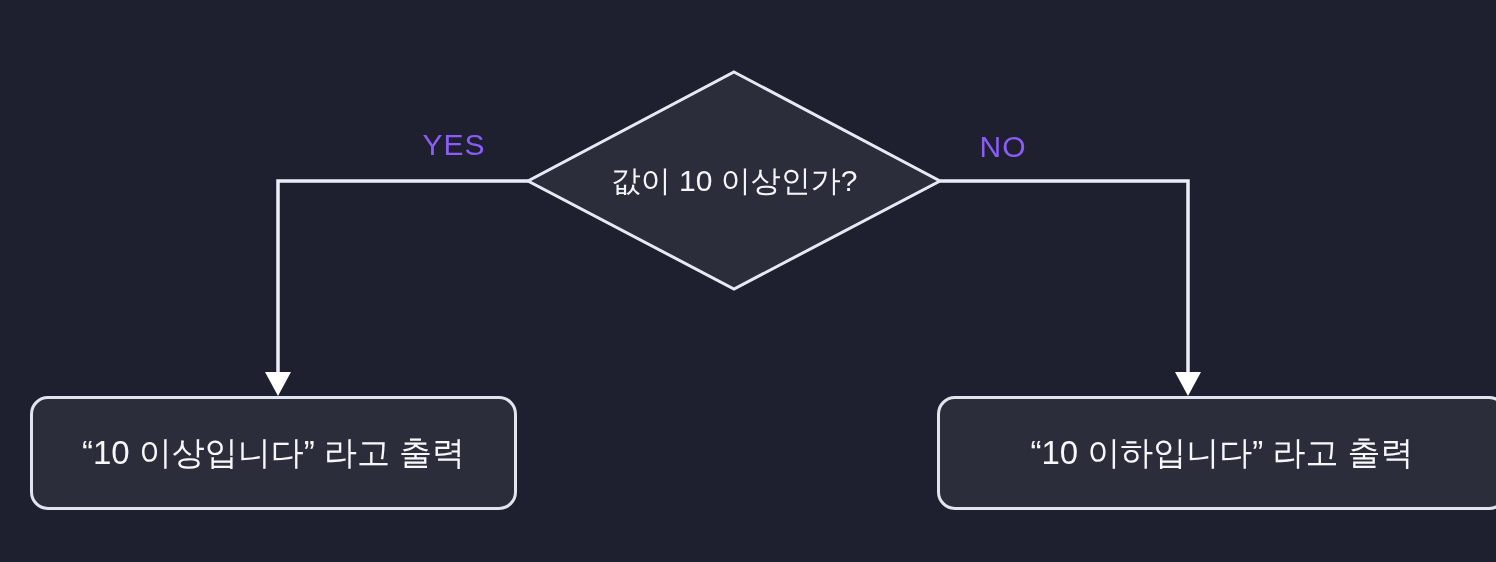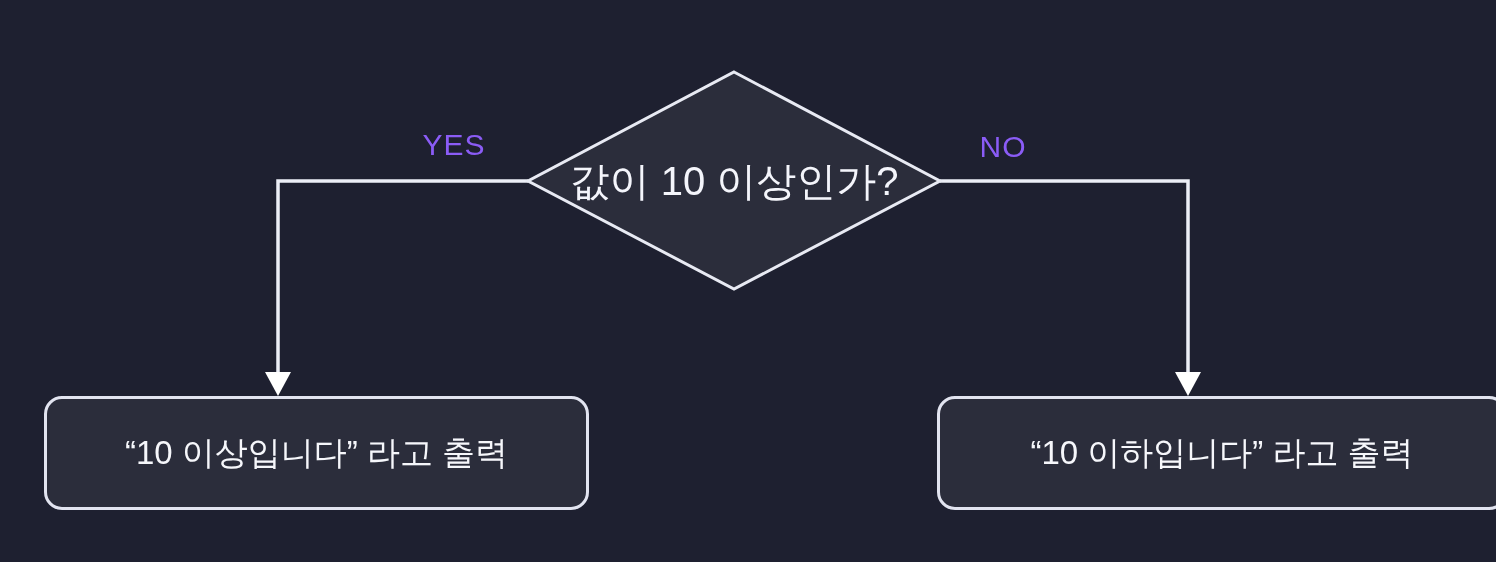--- a/index.html
+++ b/index.html
@@ -30,42 +30,42 @@
     letter-spacing: 1px;
     color: #8b5cf6;
     transform: translateX(-50%);
     white-space: nowrap;
   }
   .decision-label {
     position: absolute;
     left: 734px;
     top: 181px;
     transform: translate(-50%, -50%);
-    font-size: 40px;
+    font-size: 30px;
     color: #f4f5fb;
     white-space: nowrap;
   }
   .output-box {
     position: absolute;
     top: 396px;
     height: 114px;
     background: #2b2d3b;
     border: 3px solid #e2e4f0;
     border-radius: 18px;
     display: flex;
     align-items: center;
     justify-content: center;
     box-sizing: border-box;
   }
   .output-box .box-text {
     font-size: 33px;
     color: #f6f7fb;
     white-space: nowrap;
   }
-  .output-box.left  { left: 44px;  width: 545px; }
+  .output-box.left  { left: 30px;  width: 487px; }
   .output-box.right { left: 937px; width: 570px; }
 </style>
 </head>
 <body>
 
 <div class="canvas">
 
   <svg class="shapes-svg" viewBox="0 0 1496 562">
 
     <polyline points="528,181 278,181 278,374" fill="none" stroke="#eceef6" stroke-width="3.5"></polyline>

